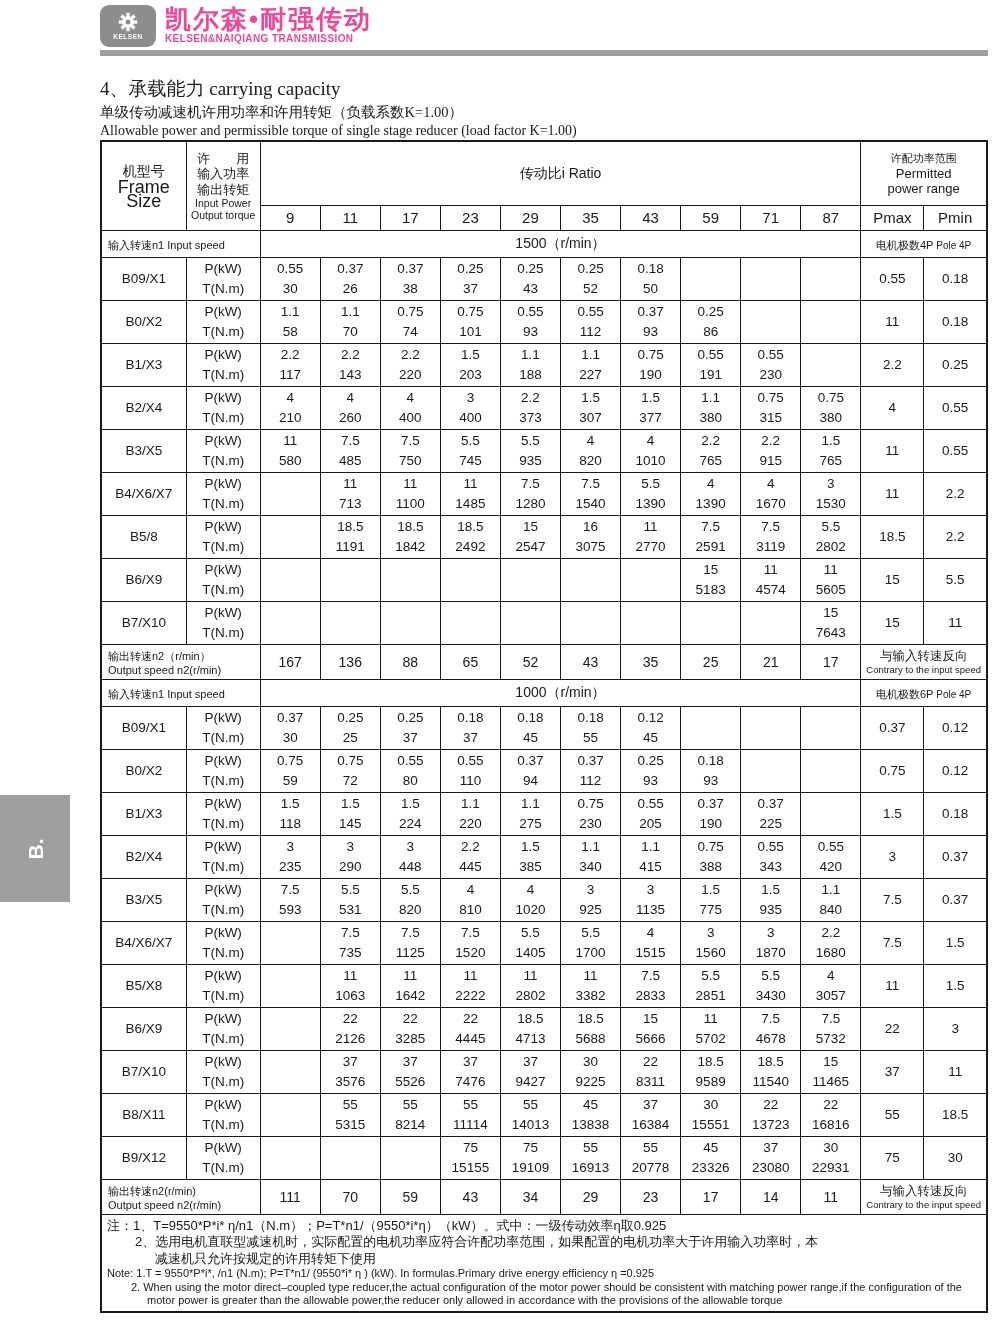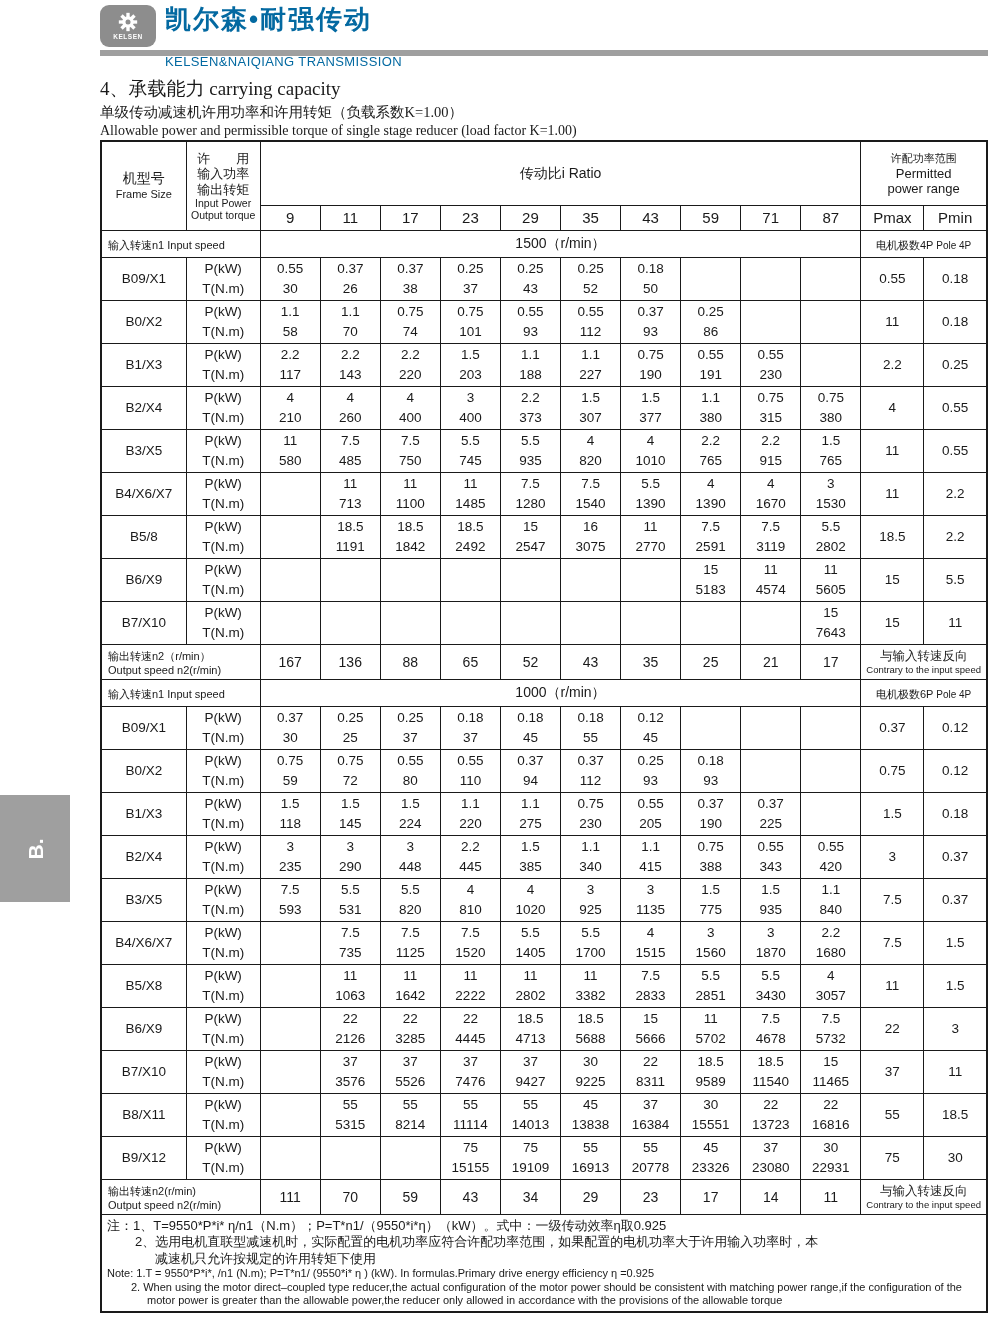--- a/index.html
+++ b/index.html
@@ -9,23 +9,23 @@
   
   .side-tab { position:absolute; left:0; top:795px; width:70px; height:107px;
     background:#9f9f9f; display:flex; align-items:center; justify-content:center; }
   .side-tab span { transform:rotate(-90deg); color:#ffffff; font-size:21px; font-weight:bold; }
 
   
   .brand { position:absolute; left:100px; top:5px; display:flex; align-items:flex-start; }
   .logo { width:56px; height:42px; background:#8d8d8d; border-radius:9px;
     display:flex; flex-direction:column; align-items:center; justify-content:center; gap:1px; }
   .logo .kelsen { color:#ffffff; font-size:6.5px; font-weight:bold; letter-spacing:.5px; }
-  .brand-text { margin-left:9px; color:#0369a1; }
+  .brand-text { margin-left:9px; color:#ec4899; }
   .brand-cn { font-size:26px; font-weight:bold; letter-spacing:2px; line-height:28px; }
-  .brand-en { font-size:13px; font-weight:normal; letter-spacing:.4px;margin-top:21px; }
+  .brand-en { font-size:10px; font-weight:bold; letter-spacing:.4px; }
   .divider { position:absolute; left:100px; top:50px; width:888px; height:6px; background:#9f9f9f; }
 
   
   .title-block { position:absolute; left:100px; top:77px;font-family:Liberation Serif, serif; }
   .page-title { font-size:19px; line-height:24px; }
   .sub-cn { font-size:14.5px; line-height:19px; margin-top:2px; }
   .sub-en { font-size:14px; line-height:17px; }
 
   
   table.cap { position:absolute; left:100px; top:140px; width:888px;
@@ -37,21 +37,21 @@
   thead tr.hr2 { height:25px; }
   tr.speed-row { height:27px; }
   tr.frame-row { height:43px; }
   tr.output-row { height:35px; }
   tr.notes-row td { height:92px; vertical-align:top; text-align:left; padding:3px 5px; }
 
   .cn14 { font-size:14px; line-height:17px; }
   .cn13 { font-size:11px; line-height:16px; }
   .cn12 { font-size:12.5px; line-height:15px; }
   .en13 { font-size:13px; line-height:15px; }
-  .en12 { font-size:11px; line-height:14px; }
+  .en12 { font-size:18px; line-height:14px; }
   .en11 { font-size:11px; }
   .en10 { font-size:10px; }
   .en9  { font-size:9.5px; line-height:11px; }
   .rat15 { font-size:15px; }
   .ph-cn { font-size:13px; line-height:15.5px; }
   .ph-en { font-size:10.5px; line-height:12px; }
   .ln { line-height:20px; font-size:13.5px; min-height:20px; }
   .fs13 { font-size:13.5px; }
   .sp14 { font-size:14px; }
   .os14 { font-size:14px; }

